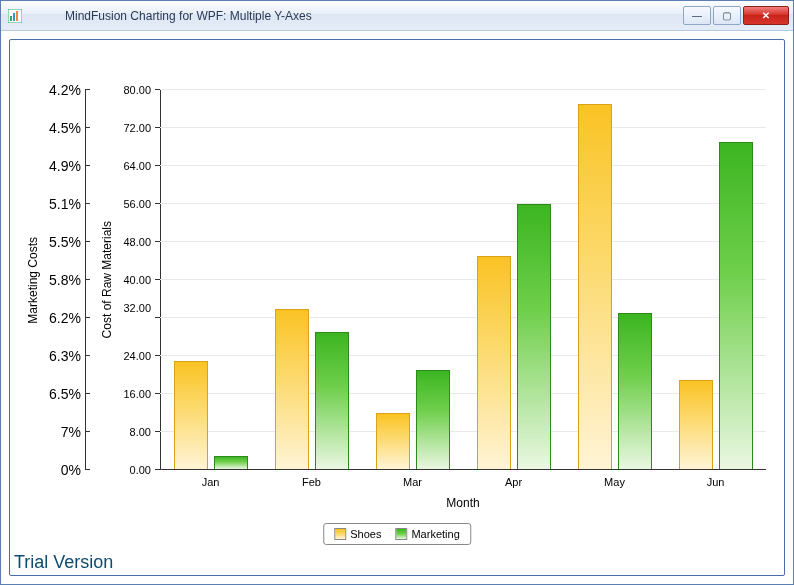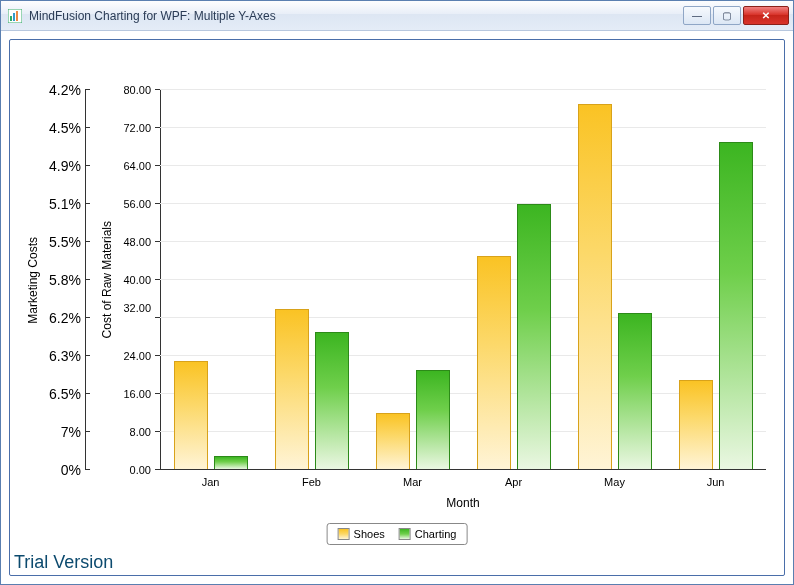--- a/index.html
+++ b/index.html
@@ -1,20 +1,20 @@
 <!DOCTYPE html>
 <html><head>
 <meta charset="utf-8">
 <style>
   * { box-sizing: border-box; margin: 0; padding: 0; }
   body { font-family: "Segoe UI", Tahoma, sans-serif; font-size: 12px; background: #fff; }
   .window { width: 794px; height: 585px; border: 1px solid #5a7fb0; position: relative; background: #fff; }
   .titlebar { height: 30px; background: linear-gradient(#fdfdfe,#e8eef8 45%,#dde6f3 46%,#e4ecf7); border-bottom: 1px solid #b7c7de; display: flex; align-items: center; padding: 0 4px 0 6px; }
   .titlebar .icon { width: 16px; height: 16px; margin-right: 6px; display:flex; align-items:center; justify-content:center;}
-  .titlebar .title { flex: 1; color: #2a3b55; font-size: 12px; }
+  .titlebar .title { flex: 1; color: #2a3b55; font-size: 12px; margin-left: 36px; }
   .winbtns { display: flex; gap: 0; }
   .winbtn { width: 28px; height: 19px; border: 1px solid #8fa6c6; margin-left: 2px; background: linear-gradient(#f6f9fd,#dce7f5); border-radius: 2px; display:flex; align-items:center; justify-content:center; font-size:10px; color:#33415a;}
   .winbtn.close { width: 46px; background: linear-gradient(#f08080,#d9342b 45%,#c52319 46%,#d9342b); border-color:#8a2019; color:#fff; font-weight:bold;}
   .client { position: absolute; top: 30px; left: 0; right: 0; bottom: 0; padding: 8px; }
   .panel { width: 100%; height: 100%; border: 1px solid #4a6ea9; border-radius: 2px; position: relative; background: #fff; }
   .chart-title { text-align: center; font-size: 13px; padding-top: 10px; color:#000;}
   .plot { position: absolute; left: 150px; top: 50px; right: 18px; height: 380px; }
   .gridline { position:absolute; left:0; right:0; border-top:1px solid #e9e9e9; }
   .baseline { position:absolute; left:0; right:0; bottom:0; border-top:1px solid #333; }
   .y2-axisline { position:absolute; left:0; top:0; bottom:0; border-left:1px solid #333; }
@@ -162,20 +162,20 @@
 
       <div class="xaxis-label">Month</div>
 
       <div class="legend">
         <div class="legend-item">
             <span class="swatch shoes"></span>
             <span>Shoes</span>
           </div>
         <div class="legend-item">
             <span class="swatch clothing"></span>
-            <span>Charting</span>
+            <span>Marketing</span>
           </div>
       </div>
 
       <div class="trial">Trial Version</div>
     </div>
   </div>
 </div>
 
 </body></html>

